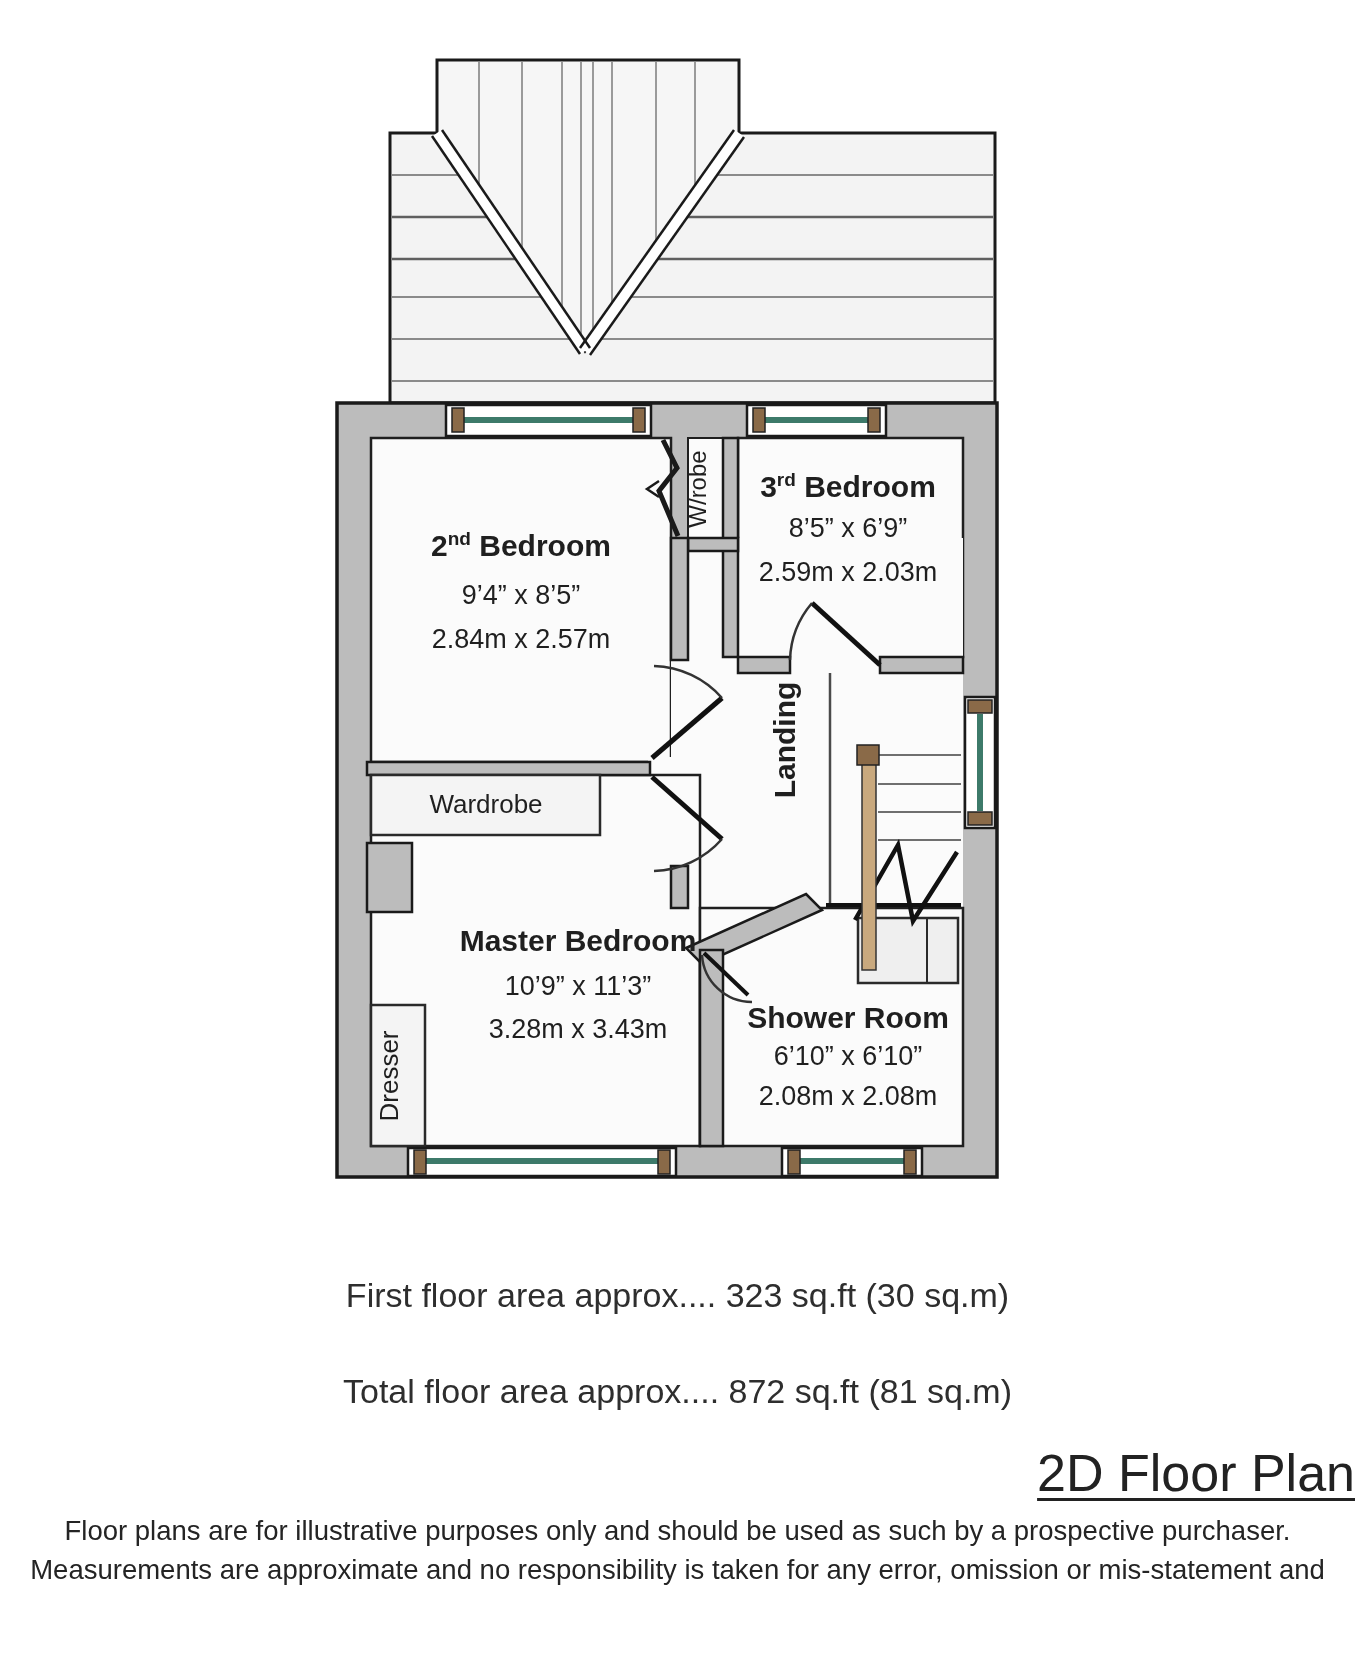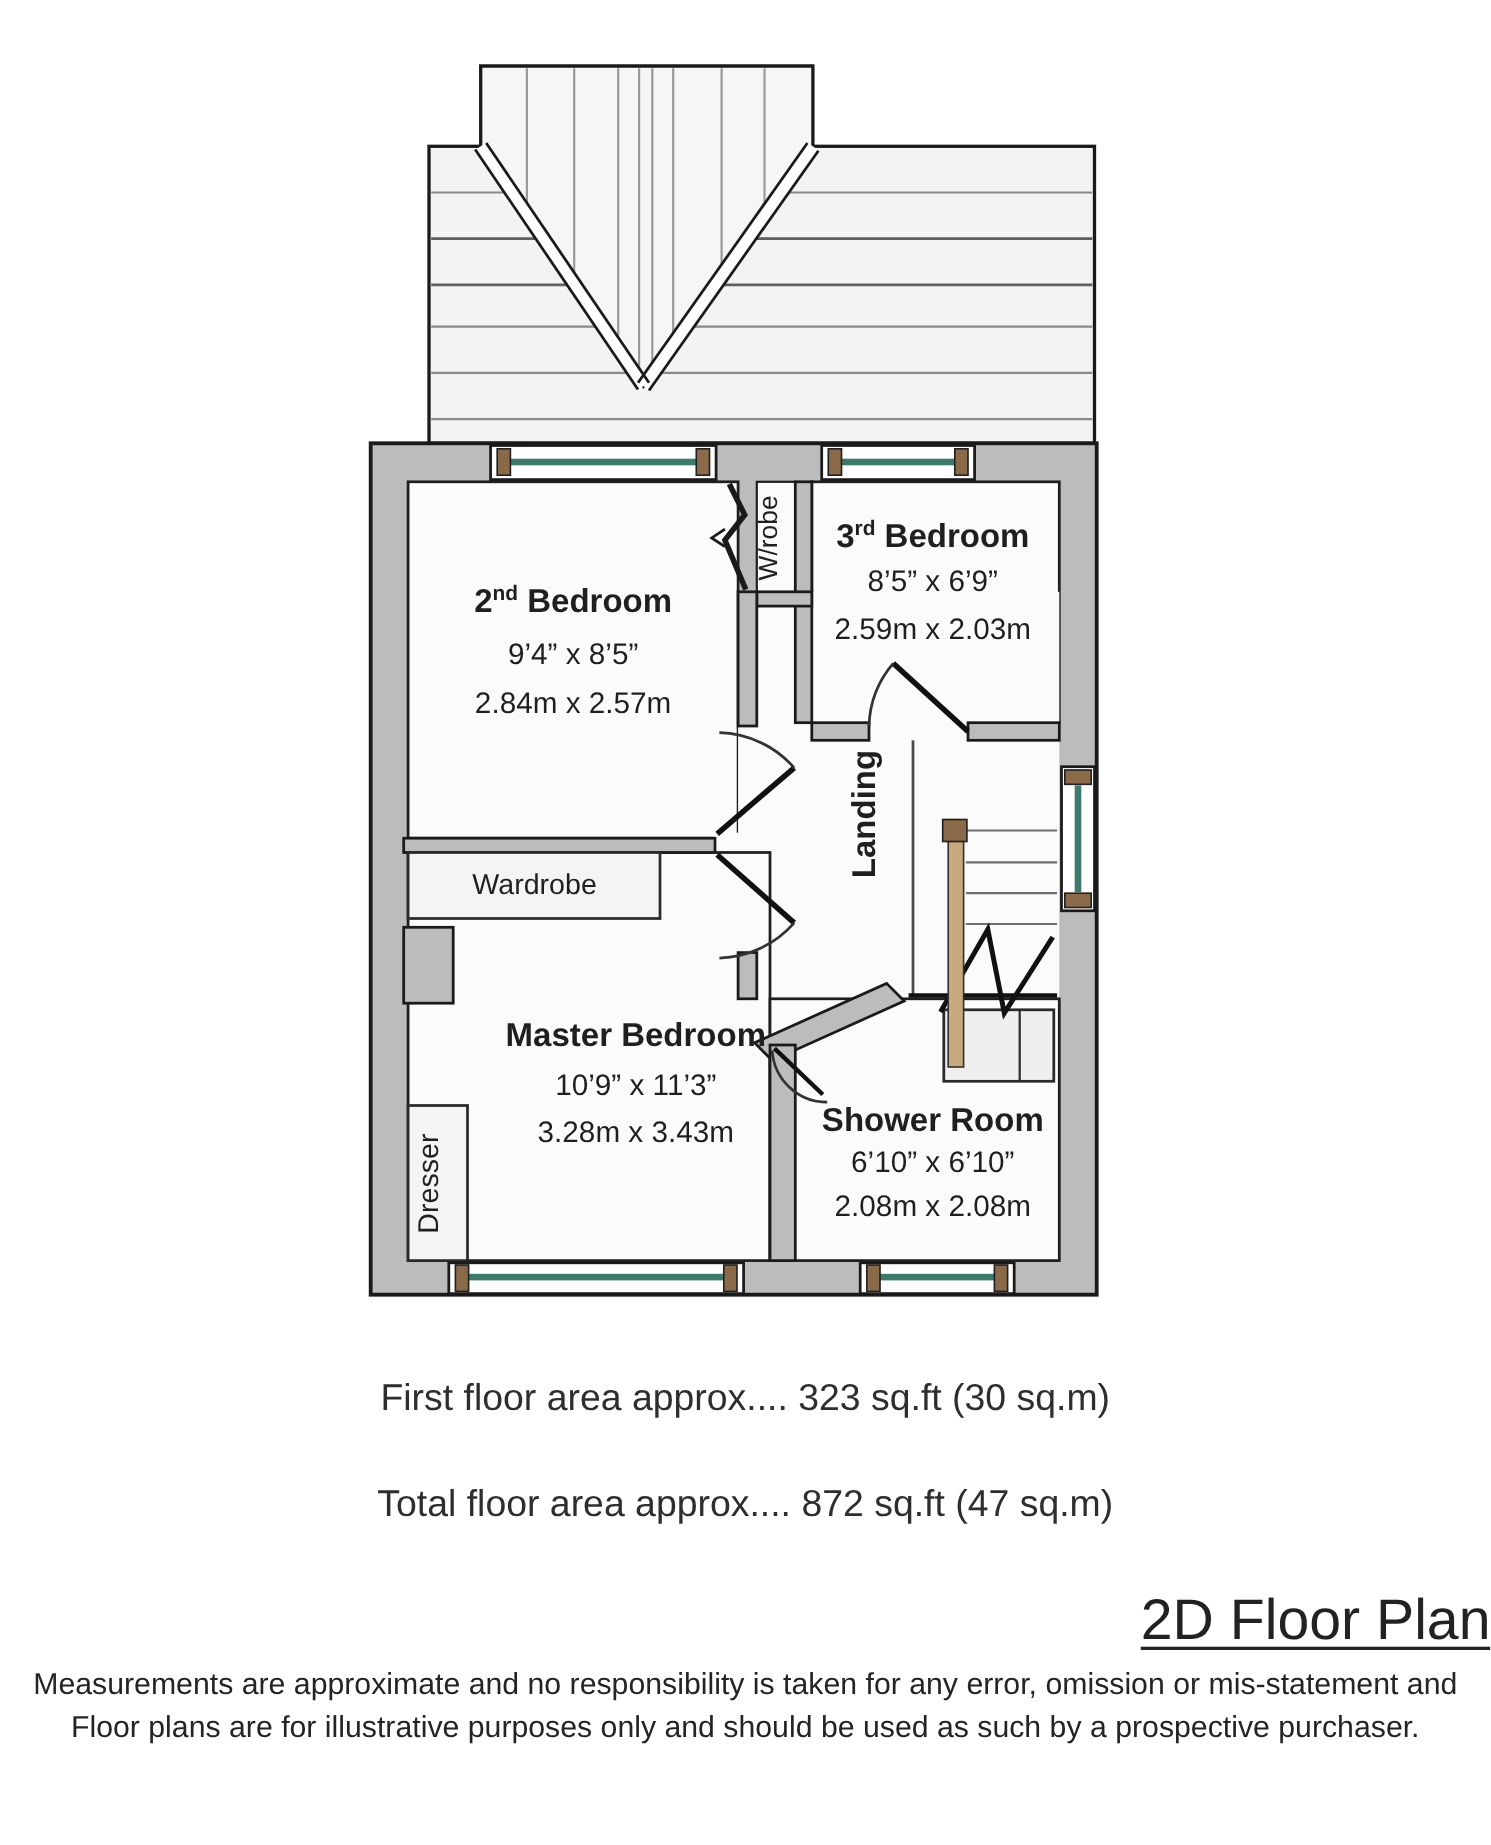--- a/index.html
+++ b/index.html
@@ -1,19 +1,19 @@
 <!DOCTYPE html>
 <html><head>
 <meta charset="utf-8">
 <style>
   html,body{margin:0;padding:0;background:#ffffff;}
   .page{position:relative;width:1355px;height:1677px;background:#ffffff;overflow:hidden;
         font-family:"Liberation Sans",sans-serif;color:#2b2b2b;}
   .plan-svg{position:absolute;left:0;top:0;}
-  .area-line{position:absolute;left:0;right:0;text-align:center;font-size:34px;color:#2e2e2e;}
+  .area-line{position:absolute;left:0;right:0;text-align:center;font-size:34px;color:#2e2e2e;margin-top:24px;}
   .area-first{top:1252px;}
   .area-total{top:1348px;}
   .plan-title{position:absolute;left:0;right:0;top:1443px;text-align:right;font-size:52px;color:#222;}
   .plan-title span{text-decoration:underline;text-decoration-thickness:3px;text-underline-offset:7px;}
   .disclaimer{position:absolute;left:0;right:0;top:1512px;text-align:center;
               font-size:27.5px;line-height:38.5px;color:#242424;}
   svg text{fill:#1f1f1f;}
   .room-title{font-size:30px;font-weight:bold;}
   .room-sup{font-size:19px;font-weight:bold;}
   .room-dim{font-size:27px;}
@@ -189,19 +189,19 @@
 
       <text class="landing-label" x="795" y="740" text-anchor="middle" transform="rotate(-90 795 740)">Landing</text>
       <text class="wrobe-label" x="706" y="489" text-anchor="middle" transform="rotate(-90 706 489)">W/robe</text>
       <text class="fix-label" x="486" y="813" text-anchor="middle">Wardrobe</text>
       <text class="fix-label" x="398" y="1076" text-anchor="middle" transform="rotate(-90 398 1076)">Dresser</text>
     </g>
   </g>
 </svg>
 
   <div class="area-line area-first">First floor area approx.... 323 sq.ft (30 sq.m)</div>
-  <div class="area-line area-total">Total floor area approx.... 872 sq.ft (47 sq.m)</div>
+  <div class="area-line area-total">Total floor area approx.... 872 sq.ft (81 sq.m)</div>
   <div class="plan-title"><span>2D Floor Plan</span></div>
   <div class="disclaimer">
+    <div>Floor plans are for illustrative purposes only and should be used as such by a prospective purchaser.</div>
     <div>Measurements are approximate and no responsibility is taken for any error, omission or mis-statement and</div>
-    <div>Floor plans are for illustrative purposes only and should be used as such by a prospective purchaser.</div>
   </div>
 </div>
 
 </body></html>

